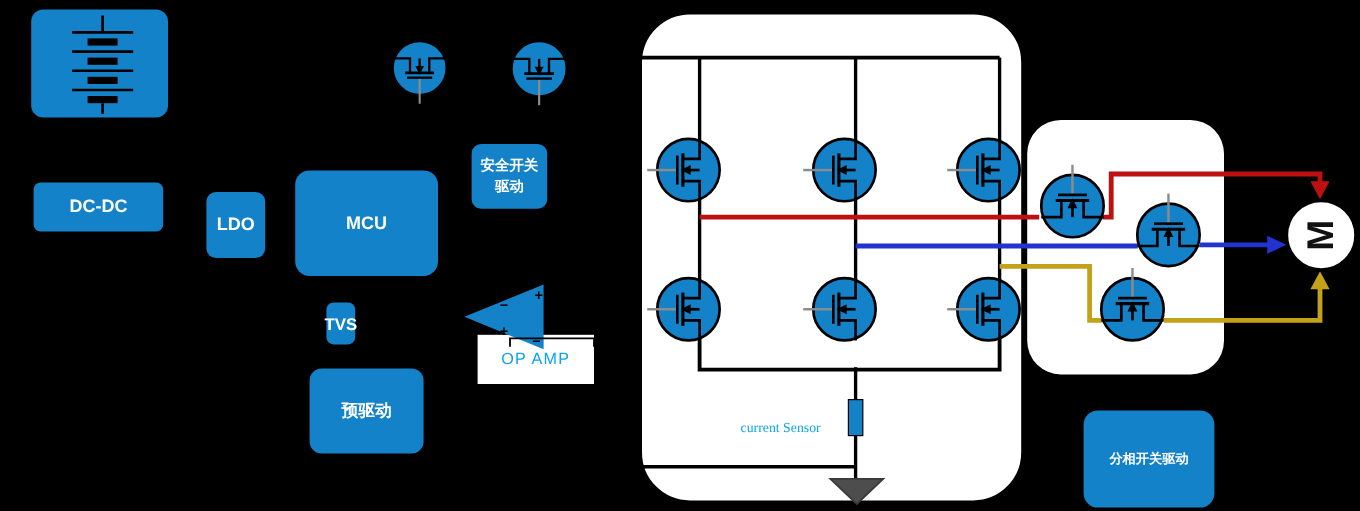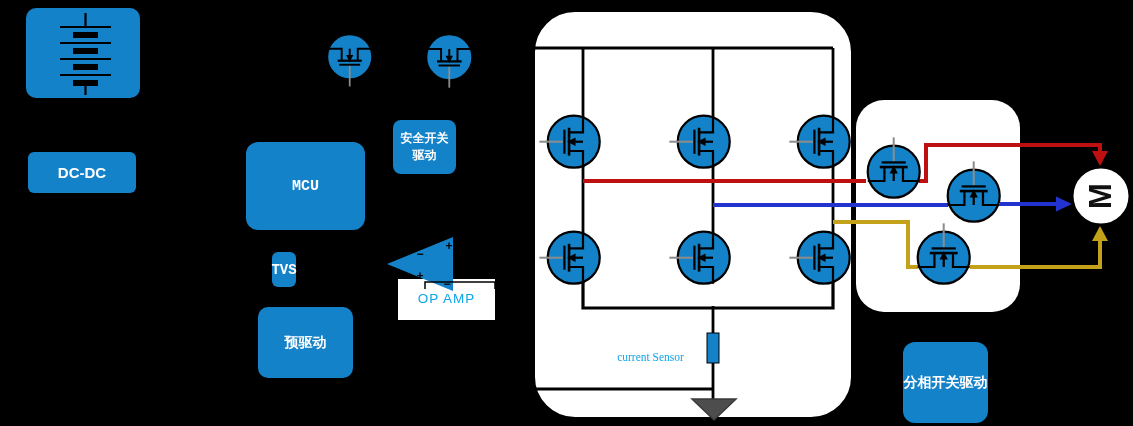--- a/index.html
+++ b/index.html
@@ -33,25 +33,25 @@
   .thin-black{stroke:#000;stroke-width:1.5;fill:none;}
 
   .node{
     position:absolute;background:var(--node-blue);color:#fff;font-weight:bold;
     display:flex;align-items:center;justify-content:center;text-align:center;
     z-index:4;box-sizing:border-box;
   }
   #battery-node{left:26px;top:8px;width:114px;height:90px;border-radius:10px;}
   #dcdc-node{left:28px;top:152px;width:108px;height:41px;border-radius:6px;font-size:15px;}
   #ldo-node{left:172px;top:160px;width:49px;height:55px;border-radius:8px;font-size:15px;}
-  #mcu-node{left:246px;top:142px;width:119px;height:88px;border-radius:12px;font-size:15px;font-family:Liberation Mono, monospace;}
-  #tvs-node{left:272px;top:252px;width:24px;height:35px;border-radius:6px;font-size:14px;white-space:nowrap;overflow:visible;font-family:Liberation Mono, monospace;}
+  #mcu-node{left:246px;top:142px;width:119px;height:88px;border-radius:12px;font-size:15px;}
+  #tvs-node{left:272px;top:252px;width:24px;height:35px;border-radius:6px;font-size:14px;white-space:nowrap;overflow:visible;}
   #predrive-node{left:258px;top:307px;width:95px;height:71px;border-radius:10px;font-size:14px;}
   #safety-node{left:393px;top:120px;width:63px;height:54px;border-radius:8px;font-size:12px;line-height:1.45;padding:2px;}
-  #phasedrive-node{left:903px;top:342px;width:85px;height:81px;border-radius:12px;font-size:14px;}
+  #phasedrive-node{left:903px;top:342px;width:109px;height:81px;border-radius:12px;font-size:11px;}
 
   .mosfet{position:absolute;z-index:3;}
   .mos-body{fill:var(--node-blue);stroke:#000;stroke-width:2.4;}
   .mos-stub{stroke:#8C8C8C;stroke-width:2.2;}
   .mos-ln{stroke:#000;stroke-width:2.4;fill:none;}
   .mos-ln2{stroke:#000;stroke-width:2.8;fill:none;}
 
   .floating-label{position:absolute;z-index:5;color:#0ea5e9;}
   #opamp-label{left:398px;top:291px;width:97px;text-align:center;font-size:13.5px;letter-spacing:1px;}
   #current-sensor-label{left:598px;top:351px;width:105px;text-align:center;font-size:11.5px;font-family:Liberation Serif, serif;}
@@ -123,20 +123,23 @@
         <rect x="47" y="24" width="25" height="6"></rect>
         <rect x="47" y="40" width="25" height="6"></rect>
         <rect x="47" y="56" width="25" height="6"></rect>
         <rect x="47" y="72" width="25" height="6"></rect>
       </g>
     </svg>
   </div>
   <div class="node" id="dcdc-node">
     <span>DC-DC</span>
   </div>
+  <div class="node" id="ldo-node">
+    <span>LDO</span>
+  </div>
   <div class="node" id="mcu-node">
     <span>MCU</span>
   </div>
   <div class="node" id="tvs-node">
     <span>TVS</span>
   </div>
   <div class="node" id="predrive-node">
     <span>预驱动</span>
   </div>
   <div class="node" id="safety-node">

